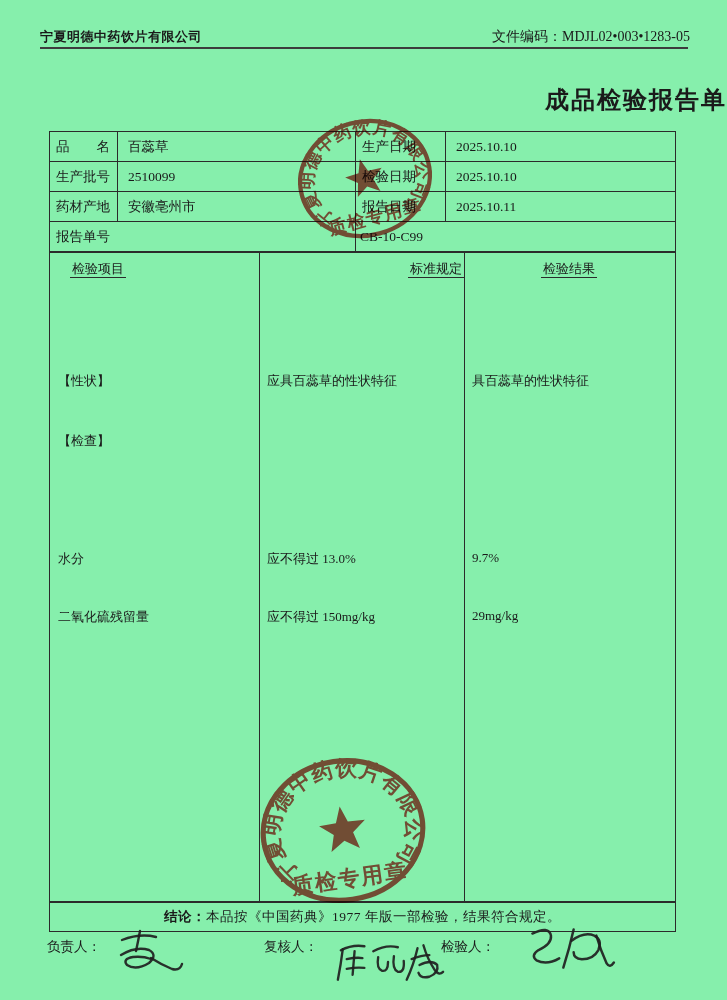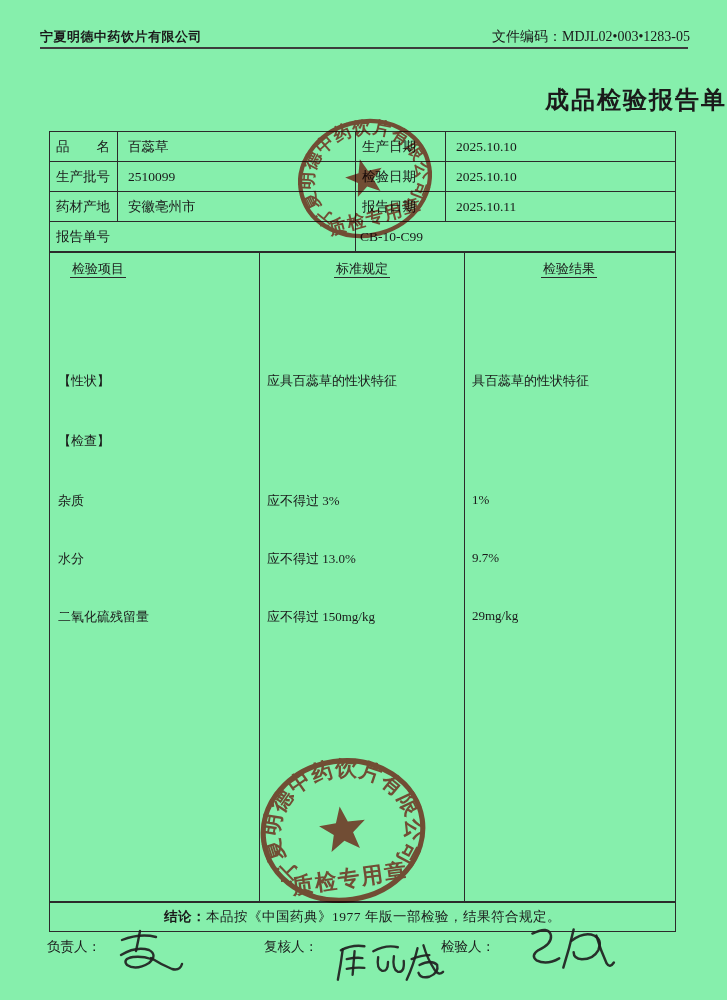--- a/index.html
+++ b/index.html
@@ -27,21 +27,21 @@
   .ic.span2a{grid-column:1/3;}
   .ic.span2b{grid-column:3/5;padding-left:4px;}
 
   
   .spec-table{position:absolute;left:49px;top:251px;width:627px;height:651px;
               border:1px solid #2b2b2b;box-sizing:border-box;font-size:13px;}
   .vl{position:absolute;top:0;bottom:0;width:1px;background:#2b2b2b;}
   .vl1{left:209px;} .vl2{left:414px;}
   .sh{position:absolute;top:8px;}
   .sh-item{left:8px;margin-left:12px;}
-  .sh-std{left:210px;width:204px;text-align:center;}
+  .sh-std{left:210px;width:204px;text-align:right;}
   .sh-res{left:415px;width:208px;text-align:center;}
   .sh span{border-bottom:1px solid #2b2b2b;padding:0 2px 1px;}
   .sr span{position:absolute;white-space:nowrap;}
   .sc1{left:8px;} .sc2{left:217px;} .sc3{left:422px;}
   .r1{top:60px;} .r2{top:90px;} .r3{top:120px;} .r4{top:149px;} .r5{top:178px;text-align:center;}
   .sr span{top:inherit;}
   .sr{position:absolute;left:0;width:100%;height:18px;}
 
   
   .conclusion{position:absolute;left:49px;top:902px;width:627px;height:30px;
@@ -108,25 +108,20 @@
     <div class="sr r1">
       <span class="sc1">【性状】</span>
       <span class="sc2">应具百蕊草的性状特征</span>
       <span class="sc3">具百蕊草的性状特征</span>
     </div>
     <div class="sr r2">
       <span class="sc1">【检查】</span>
       <span class="sc2"></span>
       <span class="sc3"></span>
     </div>
-    <div class="sr r3">
-      <span class="sc1">杂质</span>
-      <span class="sc2">应不得过 3%</span>
-      <span class="sc3">1%</span>
-    </div>
     <div class="sr r4">
       <span class="sc1">水分</span>
       <span class="sc2">应不得过 13.0%</span>
       <span class="sc3">9.7%</span>
     </div>
     <div class="sr r5">
       <span class="sc1">二氧化硫残留量</span>
       <span class="sc2">应不得过 150mg/kg</span>
       <span class="sc3">29mg/kg</span>
     </div>

